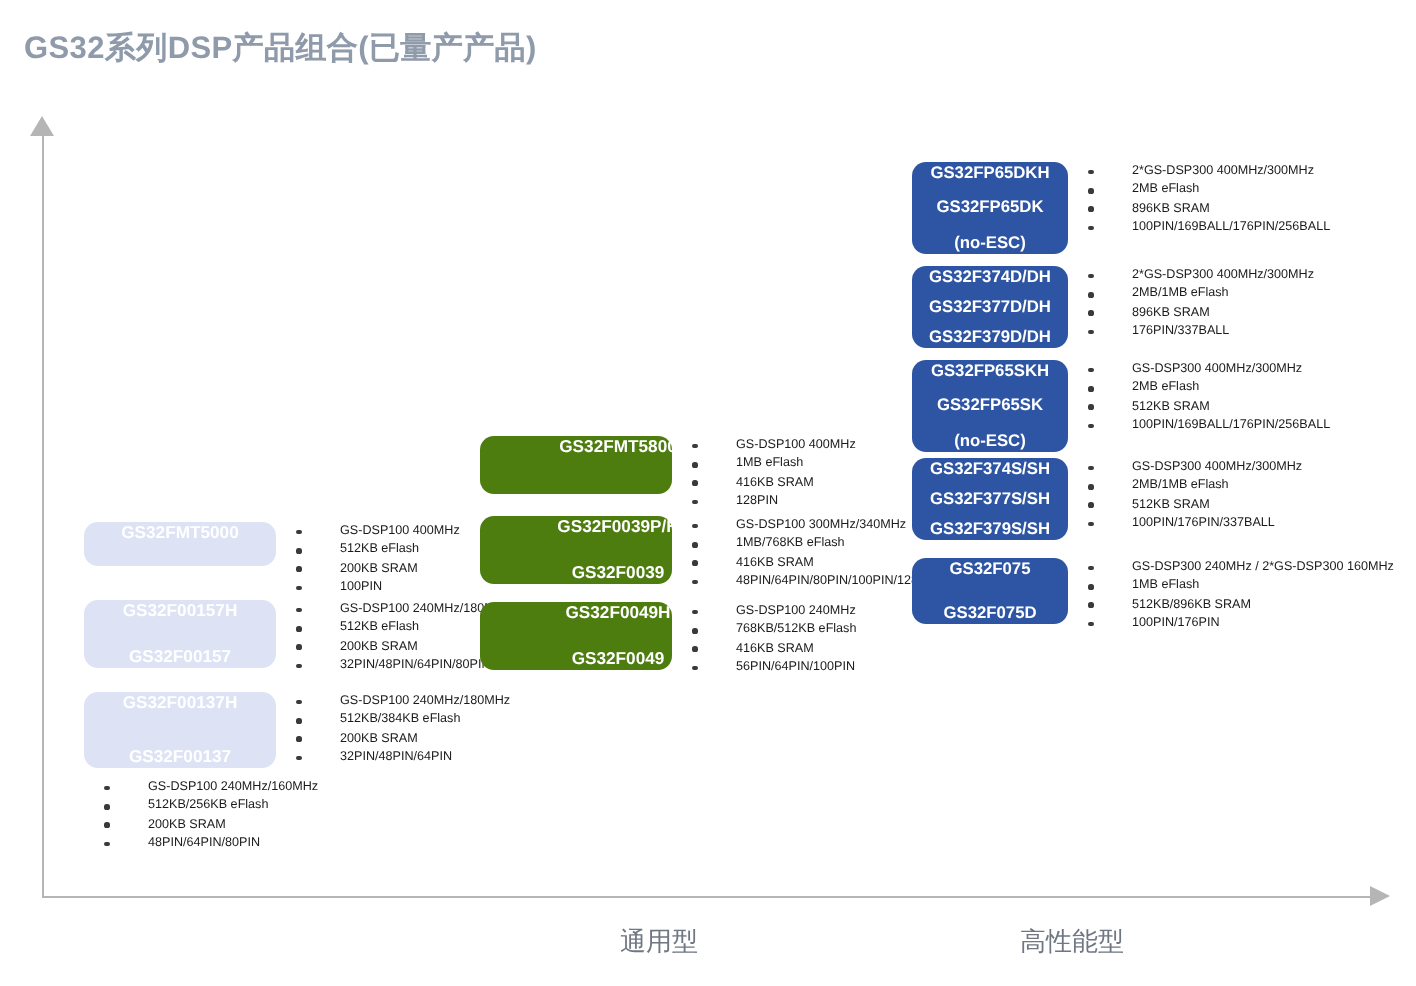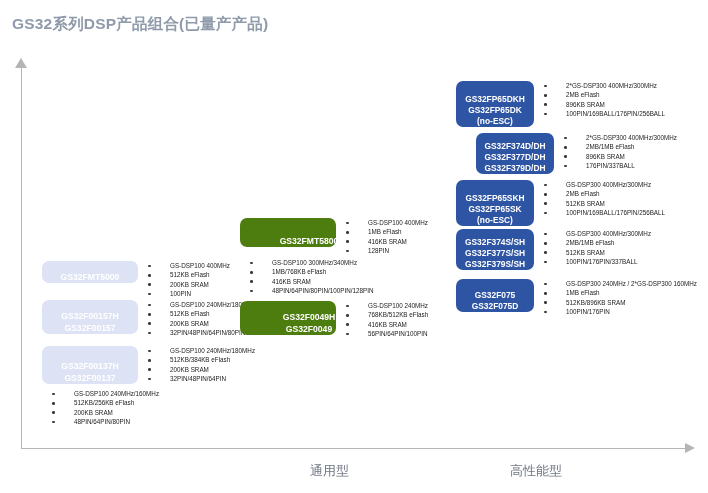--- a/index.html
+++ b/index.html
@@ -61,21 +61,21 @@
   #axis-label-1 { left: 310px; }
   #axis-label-2 { left: 510px; }
 
   
   .group { position: absolute; display: flex; align-items: flex-start; }
 
   .chip {
     border-radius: 7px;
     display: flex;
     flex-direction: column;
-    justify-content: flex-end;
+    justify-content: space-between;
     align-items: center;
     color: #ffffff;
     font-weight: bold;
     line-height: 1.32;
     text-align: center;
     flex: 0 0 auto;
   }
   .chip span { white-space: nowrap; display: block; }
 
   .tier-cost .chip   { background: #dde3f4; font-size: 8.6px; }
@@ -170,20 +170,24 @@
           <span>GS32FMT5800</span>
         </div>
         <ul class="specs">
           <li>GS-DSP100 400MHz</li>
           <li>1MB eFlash</li>
           <li>416KB SRAM</li>
           <li>128PIN</li>
         </ul>
       </div>
       <div class="group tier-general" style="left: 240px; top: 258px;">
+        <div class="chip" style="width: 96px; height: 34px;">
+          <span>GS32F0039P/H</span>
+          <span>GS32F0039</span>
+        </div>
         <ul class="specs">
           <li>GS-DSP100 300MHz/340MHz</li>
           <li>1MB/768KB eFlash</li>
           <li>416KB SRAM</li>
           <li>48PIN/64PIN/80PIN/100PIN/128PIN</li>
         </ul>
       </div>
       <div class="group tier-general" style="left: 240px; top: 301px;">
         <div class="chip" style="width: 96px; height: 34px;">
           <span>GS32F0049H</span>
@@ -203,21 +207,21 @@
           <span>(no-ESC)</span>
         </div>
         <ul class="specs">
           <li>2*GS-DSP300 400MHz/300MHz</li>
           <li>2MB eFlash</li>
           <li>896KB SRAM</li>
           <li>100PIN/169BALL/176PIN/256BALL</li>
         </ul>
       </div>
       <div class="group tier-perf" style="left: 456px; top: 133px;">
-        <div class="chip" style="width: 78px; height: 41px; margin-left: 20px;">
+        <div class="chip" style="width: 78px; height: 41px;">
           <span>GS32F374D/DH</span>
           <span>GS32F377D/DH</span>
           <span>GS32F379D/DH</span>
         </div>
         <ul class="specs">
           <li>2*GS-DSP300 400MHz/300MHz</li>
           <li>2MB/1MB eFlash</li>
           <li>896KB SRAM</li>
           <li>176PIN/337BALL</li>
         </ul>

